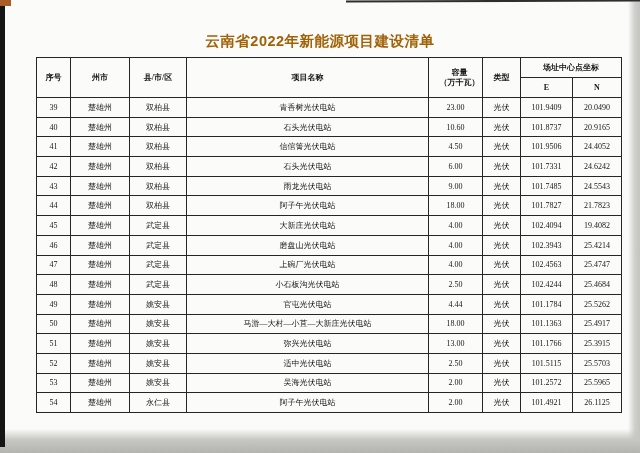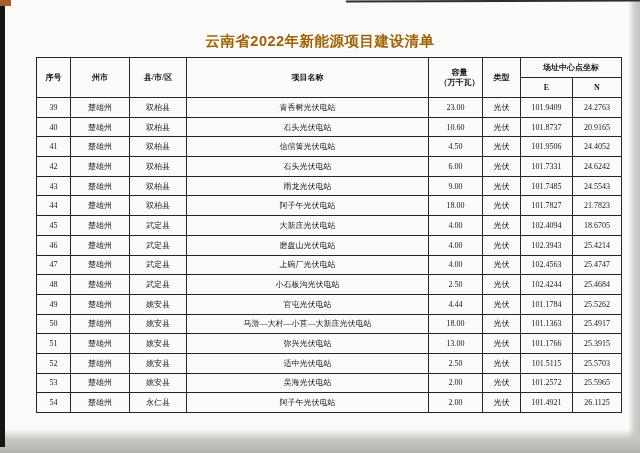--- a/index.html
+++ b/index.html
@@ -116,21 +116,21 @@
   </thead>
   <tbody>
       <tr>
     <td>39</td>
     <td>楚雄州</td>
     <td>双柏县</td>
     <td>青香树光伏电站</td>
     <td>23.00</td>
     <td>光伏</td>
     <td>101.9409</td>
-    <td>24.2763</td>
+    <td>20.0490</td>
   </tr>
       <tr>
     <td>40</td>
     <td>楚雄州</td>
     <td>双柏县</td>
     <td>石头光伏电站</td>
     <td>10.60</td>
     <td>光伏</td>
     <td>101.8737</td>
     <td>20.9165</td>
@@ -176,21 +176,21 @@
     <td>21.7823</td>
   </tr>
       <tr>
     <td>45</td>
     <td>楚雄州</td>
     <td>武定县</td>
     <td>大新庄光伏电站</td>
     <td>4.00</td>
     <td>光伏</td>
     <td>102.4094</td>
-    <td>18.6705</td>
+    <td>19.4082</td>
   </tr>
       <tr>
     <td>46</td>
     <td>楚雄州</td>
     <td>武定县</td>
     <td>磨盘山光伏电站</td>
     <td>4.00</td>
     <td>光伏</td>
     <td>102.3943</td>
     <td>25.4214</td>

